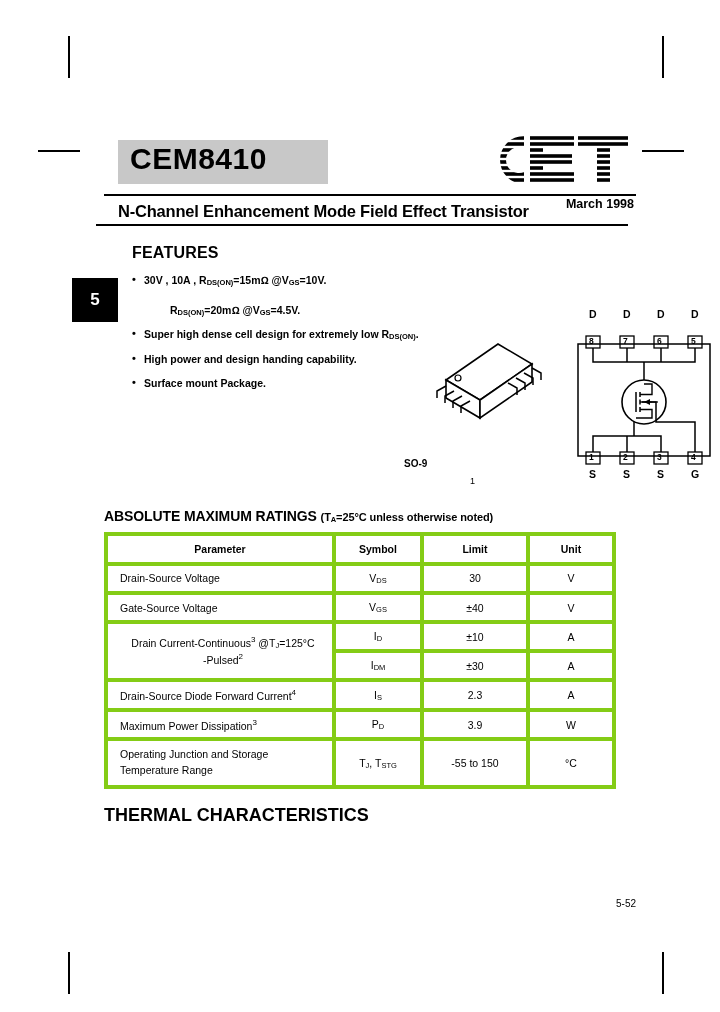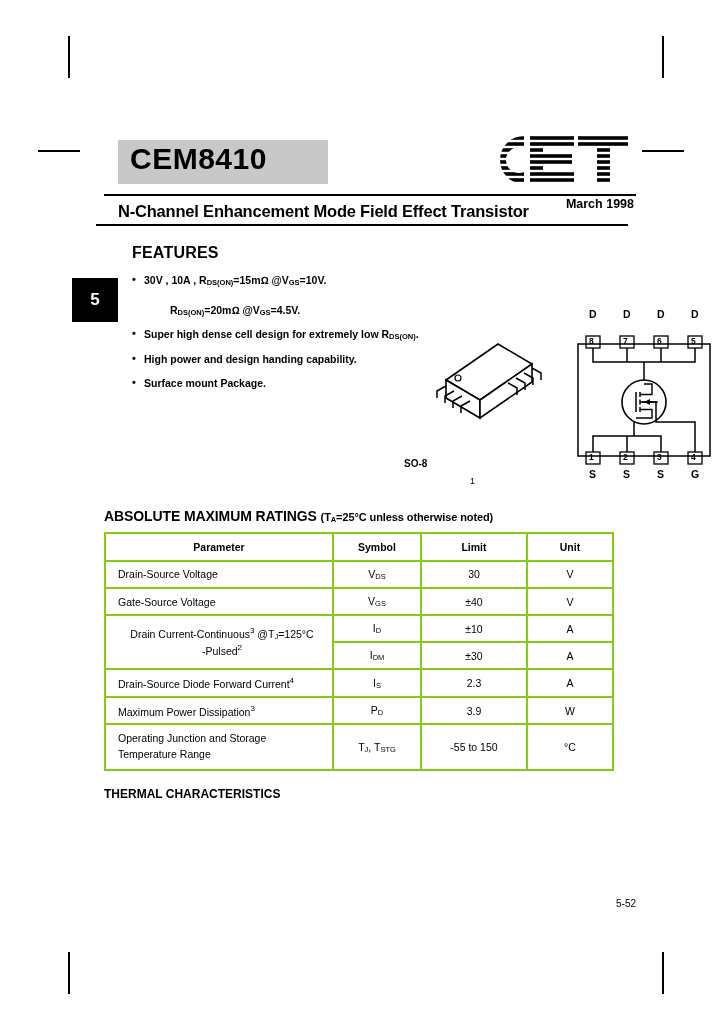--- a/index.html
+++ b/index.html
@@ -188,38 +188,38 @@
   .sup { font-size: 8px; vertical-align: super; }
 
   
   table.ratings {
     border-collapse: collapse;
     width: 508px;
     margin-left: 8px;
     table-layout: fixed;
   }
   table.ratings td, table.ratings th {
-    border: 2px solid #84cc16;
+    border: 4px solid #84cc16;
     font-size: 10.5px;
     padding: 6px 6px;
     text-align: center;
     vertical-align: middle;
     font-weight: normal;
   }
   table.ratings th { font-weight: bold; font-size: 10.5px; padding: 7px 6px; }
   table.ratings td.param { text-align: left; padding-left: 12px; }
   .col-param { width: 228px; }
   .col-sym { width: 88px; }
   .col-limit { width: 106px; }
   .col-unit { width: 86px; }
   .two-line { line-height: 1.5; }
   .centerline { text-align: center; }
 
   .thermal-head {
-    font-size: 12px;
+    font-size: 18px;
     font-weight: bold;
     margin: 16px 0 7px 8px;
   }
 
   .footer {
     position: absolute;
     left: 0;
     top: 778px;
     width: 540px;
     text-align: right;
@@ -300,21 +300,21 @@
         </g>
 
         <g stroke="#000" stroke-width="1.5" fill="none">
           <path d="M112,30 l9,5 l0,7"></path>
           <path d="M104,35 l9,5 l0,7"></path>
           <path d="M96,40 l9,5 l0,7"></path>
           <path d="M88,45 l9,5 l0,7"></path>
         </g>
       </g>
     </svg>
-    <div class="so8-label">SO-8</div>
+    <div class="so8-label">SO-9</div>
     <div class="pin1-label">1</div>
 
     <div class="sch">
       <svg width="160" height="175" viewBox="0 0 160 175">
 
         <rect x="14" y="26" width="132" height="112" fill="none" stroke="#000" stroke-width="1.5"></rect>
 
         <rect x="22" y="18" width="14" height="12" fill="none" stroke="#000" stroke-width="1.3"></rect>
         <rect x="56" y="18" width="14" height="12" fill="none" stroke="#000" stroke-width="1.3"></rect>
         <rect x="90" y="18" width="14" height="12" fill="none" stroke="#000" stroke-width="1.3"></rect>

